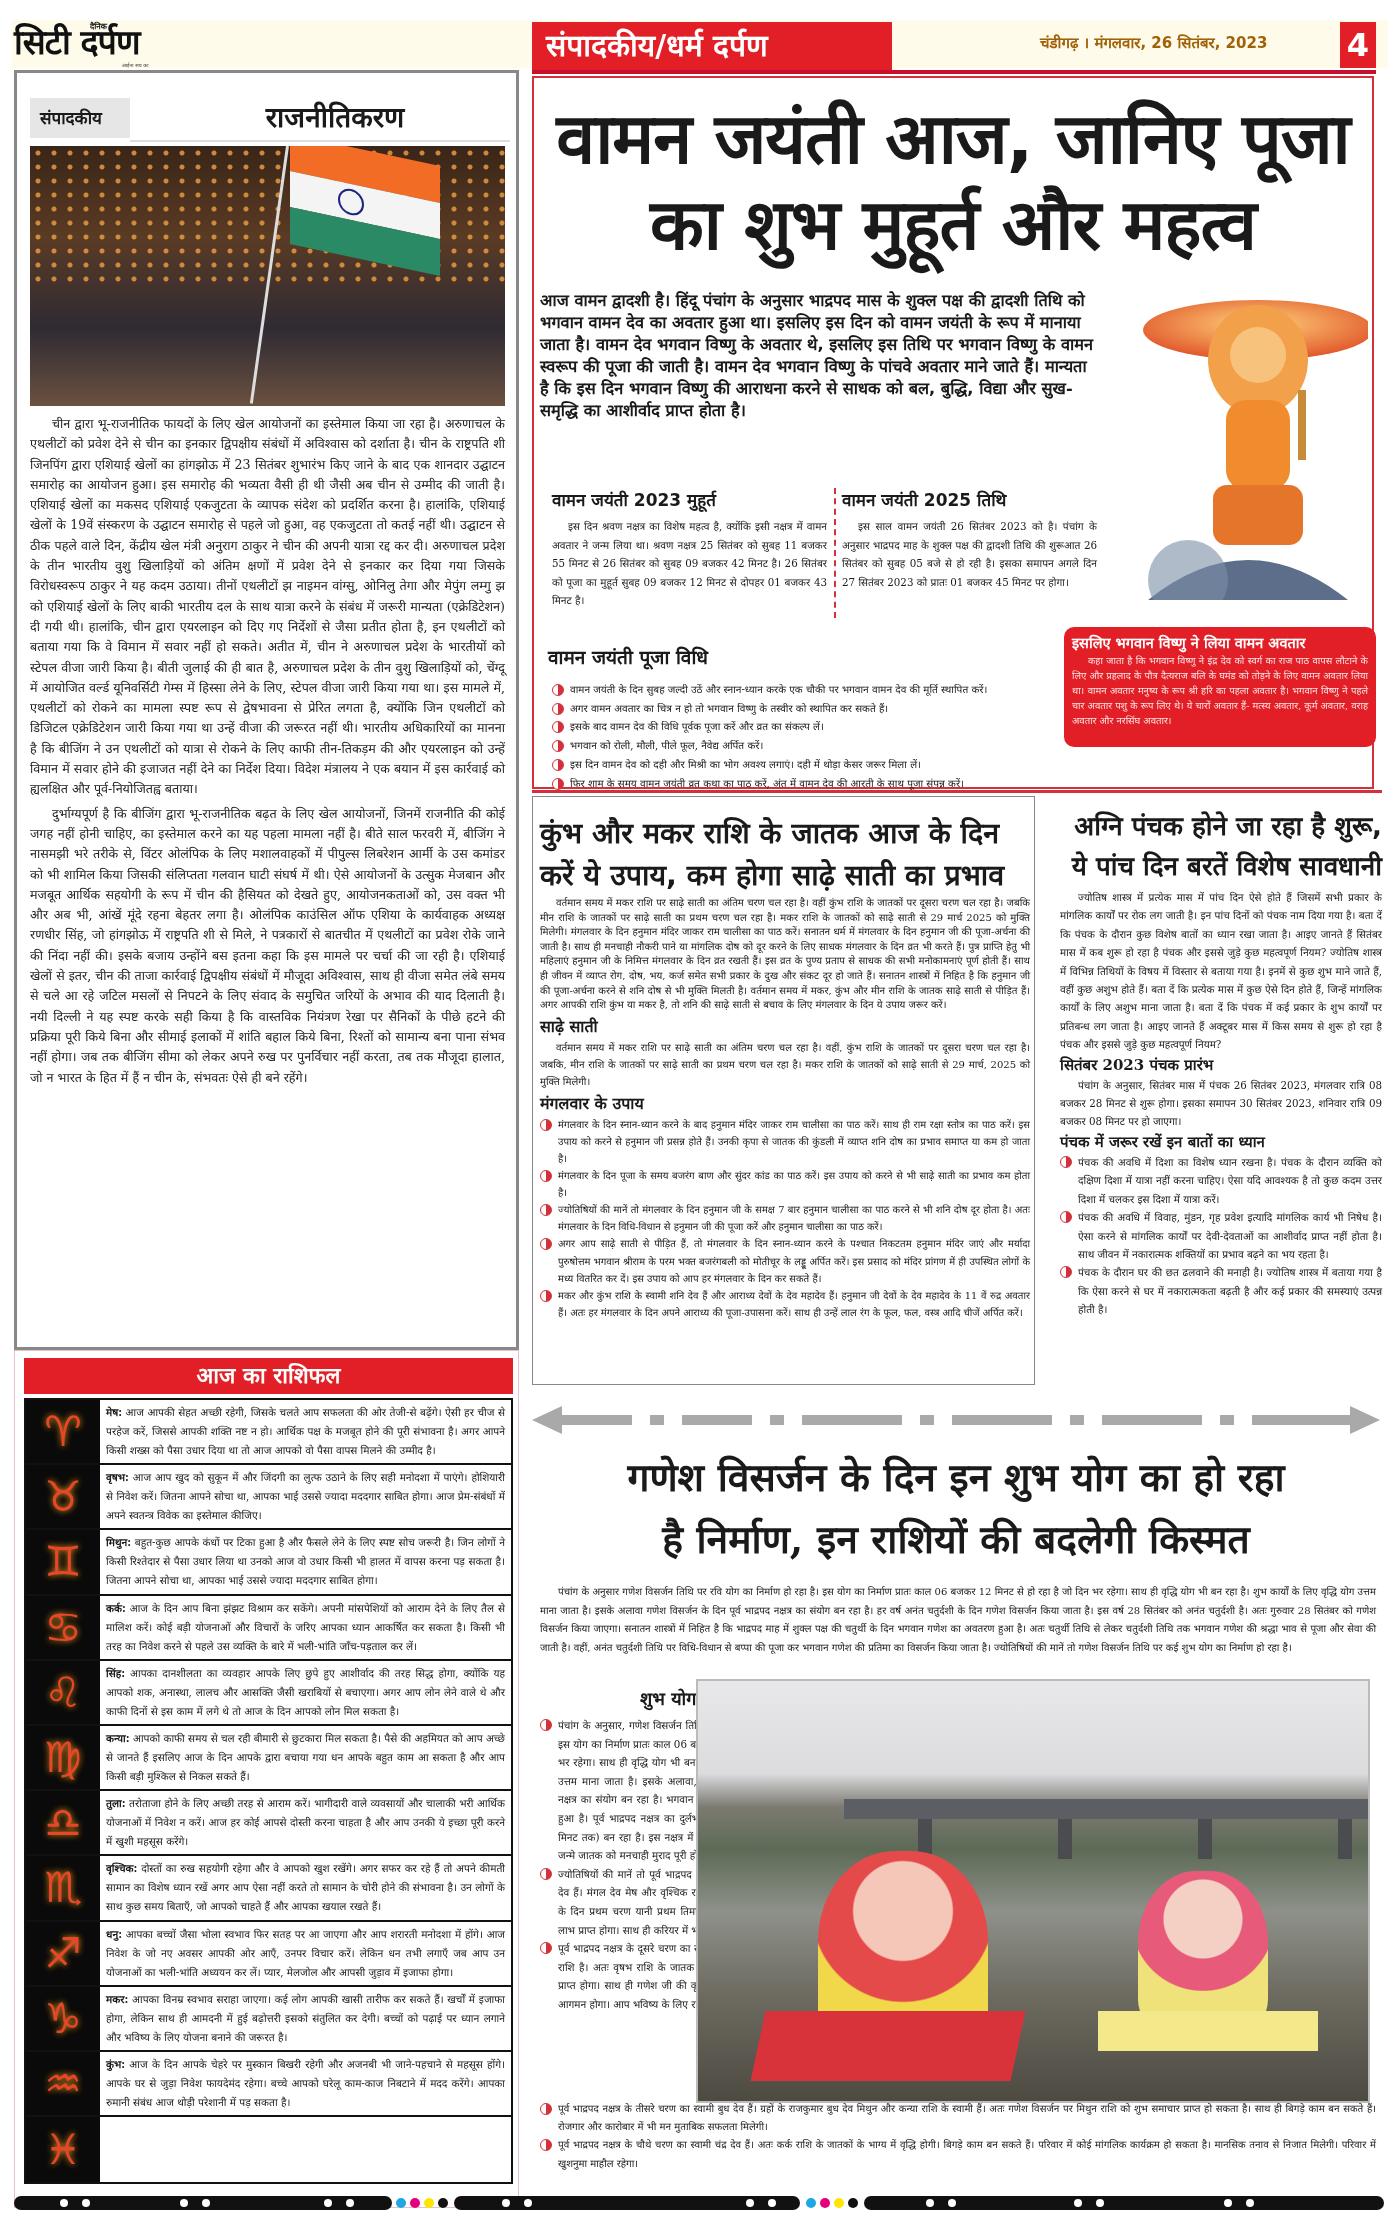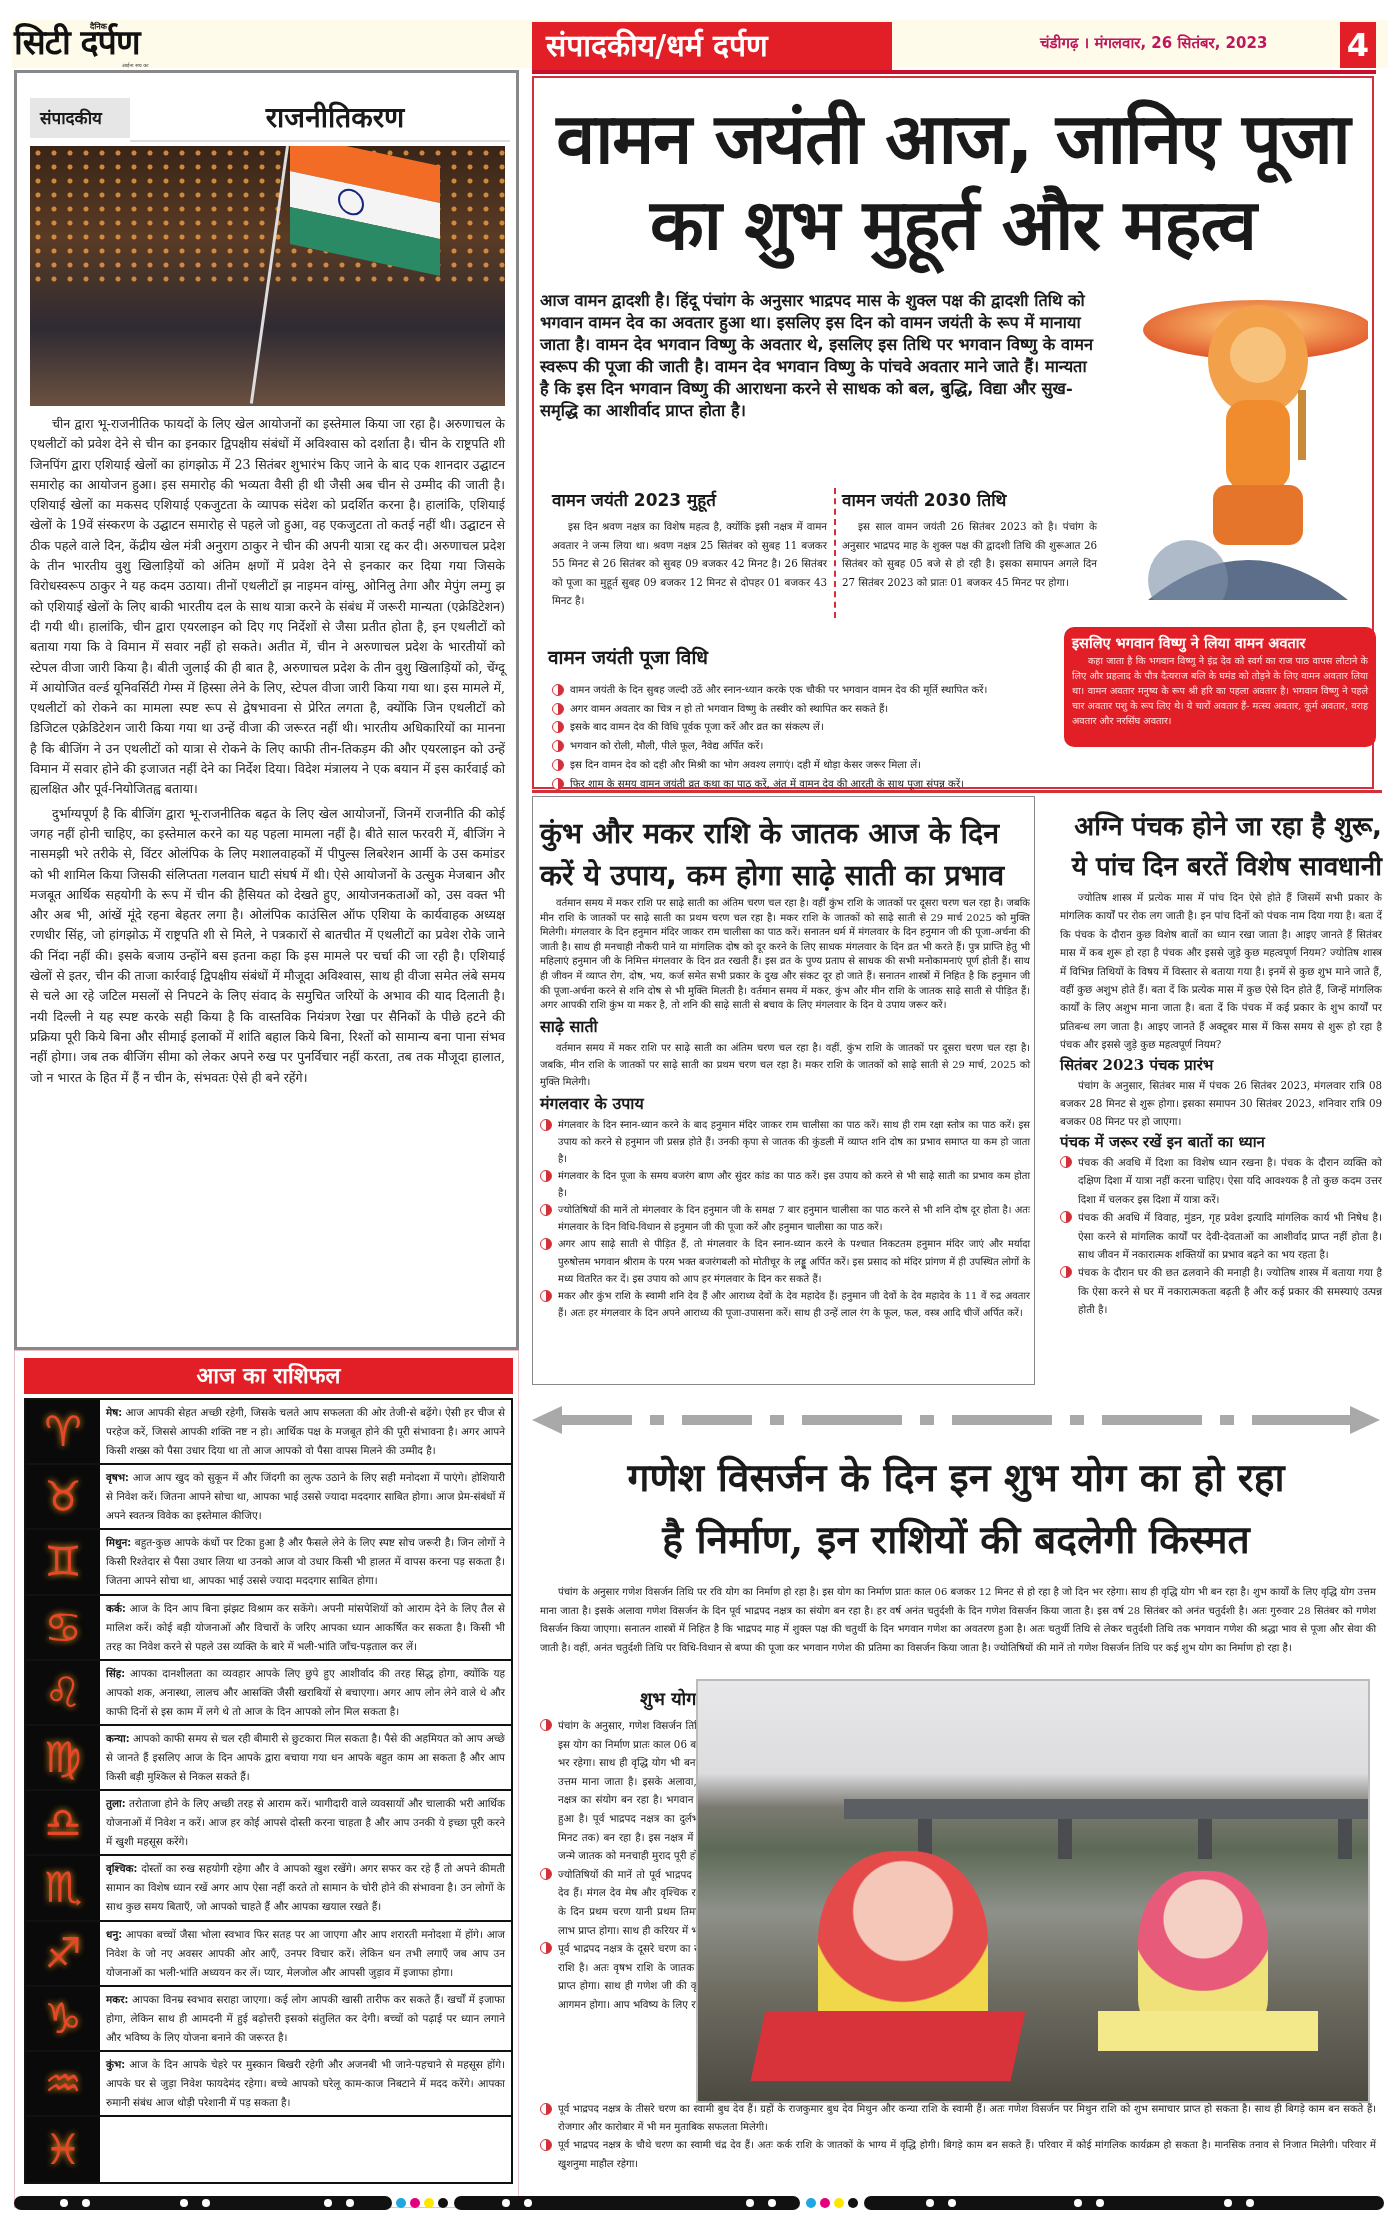--- a/index.html
+++ b/index.html
@@ -5,21 +5,21 @@
   * { box-sizing: border-box; margin: 0; padding: 0; }
   body { width: 1400px; height: 2226px; background: #ffffff; font-family: "DejaVu Sans", sans-serif; color: #1a1a1a; position: relative; overflow: hidden; }
   .abs { position: absolute; }
 
   
   .masthead-band { left: 12px; top: 20px; width: 1376px; height: 48px; background: #fefbea; }
   .logo { left: 14px; top: 22px; font-family: "DejaVu Serif", serif; font-weight: 900; font-size: 34px; line-height: 40px; color: #111; letter-spacing: -1px; }
   .logo-small { left: 90px; top: 20px; font-size: 8px; font-weight: bold; color: #111; }
   .logo-tag { left: 122px; top: 62px; font-size: 5px; color: #333; }
   .section-tag { left: 532px; top: 22px; width: 360px; height: 48px; background: #e21f26; color: #fff; font-weight: bold; font-size: 30px; line-height: 48px; padding-left: 14px; }
-  .dateline { left: 1040px; top: 32px; font-size: 15px; font-weight: bold; color: #be185d; }
+  .dateline { left: 1040px; top: 32px; font-size: 15px; font-weight: bold; color: #a16207; }
   .page-no { left: 1340px; top: 22px; width: 36px; height: 46px; background: #e21f26; color: #fff; font-size: 32px; font-weight: bold; text-align: center; line-height: 46px; }
   .masthead-rule { left: 532px; top: 70px; width: 844px; height: 4px; background: #c8102e; }
 
   
   .editorial-box { left: 14px; top: 70px; width: 505px; height: 1280px; border: 3px solid #888; }
   .ed-label { left: 30px; top: 98px; width: 100px; height: 40px; background: #e6e6e6; font-weight: bold; font-size: 17px; line-height: 40px; padding-left: 10px; }
   .ed-title { left: 170px; top: 98px; width: 330px; font-size: 28px; font-weight: bold; line-height: 40px; text-align: center; }
   .ed-rule { left: 130px; top: 140px; width: 380px; height: 2px; background: #ddd; }
   .ed-photo { left: 30px; top: 146px; width: 475px; height: 260px; background: linear-gradient(180deg,#3a2518 0%,#5a3b24 35%,#2f2a33 70%,#6b5140 100%); overflow: hidden; }
   .ed-photo .lights { position:absolute; left:0; top:0; width:100%; height:55%; background-image: radial-gradient(circle,#f0a040 2px,transparent 3px); background-size: 16px 14px; opacity:.8; }
@@ -198,21 +198,21 @@
   <rect x="190" y="120" width="8" height="70" fill="#c78b3a"></rect>
 </svg>
 <div class="abs" style="left:552px;top:488px;width:275px">
   <div class="vaman-sub">वामन जयंती 2023 मुहूर्त</div>
   <div class="vaman-col" style="margin-top:6px">
       <p>इस दिन श्रवण नक्षत्र का विशेष महत्व है, क्योंकि इसी नक्षत्र में वामन अवतार ने जन्म लिया था। श्रवण नक्षत्र 25 सितंबर को सुबह 11 बजकर 55 मिनट से 26 सितंबर को सुबह 09 बजकर 42 मिनट है। 26 सितंबर को पूजा का मुहूर्त सुबह 09 बजकर 12 मिनट से दोपहर 01 बजकर 43 मिनट है।</p>
     </div>
 </div>
 <div class="abs vdivider"></div>
 <div class="abs" style="left:842px;top:488px;width:255px">
-  <div class="vaman-sub">वामन जयंती 2030 तिथि</div>
+  <div class="vaman-sub">वामन जयंती 2025 तिथि</div>
   <div class="vaman-col" style="margin-top:6px">
       <p>इस साल वामन जयंती 26 सितंबर 2023 को है। पंचांग के अनुसार भाद्रपद माह के शुक्ल पक्ष की द्वादशी तिथि की शुरूआत 26 सितंबर को सुबह 05 बजे से हो रही है। इसका समापन अगले दिन 27 सितंबर 2023 को प्रातः 01 बजकर 45 मिनट पर होगा।</p>
     </div>
 </div>
 <div class="abs vaman-sub" style="left:548px;top:644px;font-size:19px">वामन जयंती पूजा विधि</div>
 <ul class="abs vaman-vidhi bullet-list" id="vidhi-list">
     <li><span class="yy"></span><span>वामन जयंती के दिन सुबह जल्दी उठें और स्नान-ध्यान करके एक चौकी पर भगवान वामन देव की मूर्ति स्थापित करें।</span></li>
     <li><span class="yy"></span><span>अगर वामन अवतार का चित्र न हो तो भगवान विष्णु के तस्वीर को स्थापित कर सकते हैं।</span></li>
     <li><span class="yy"></span><span>इसके बाद वामन देव की विधि पूर्वक पूजा करें और व्रत का संकल्प लें।</span></li>
     <li><span class="yy"></span><span>भगवान को रोली, मौली, पीले फूल, नैवेद्य अर्पित करें।</span></li>

